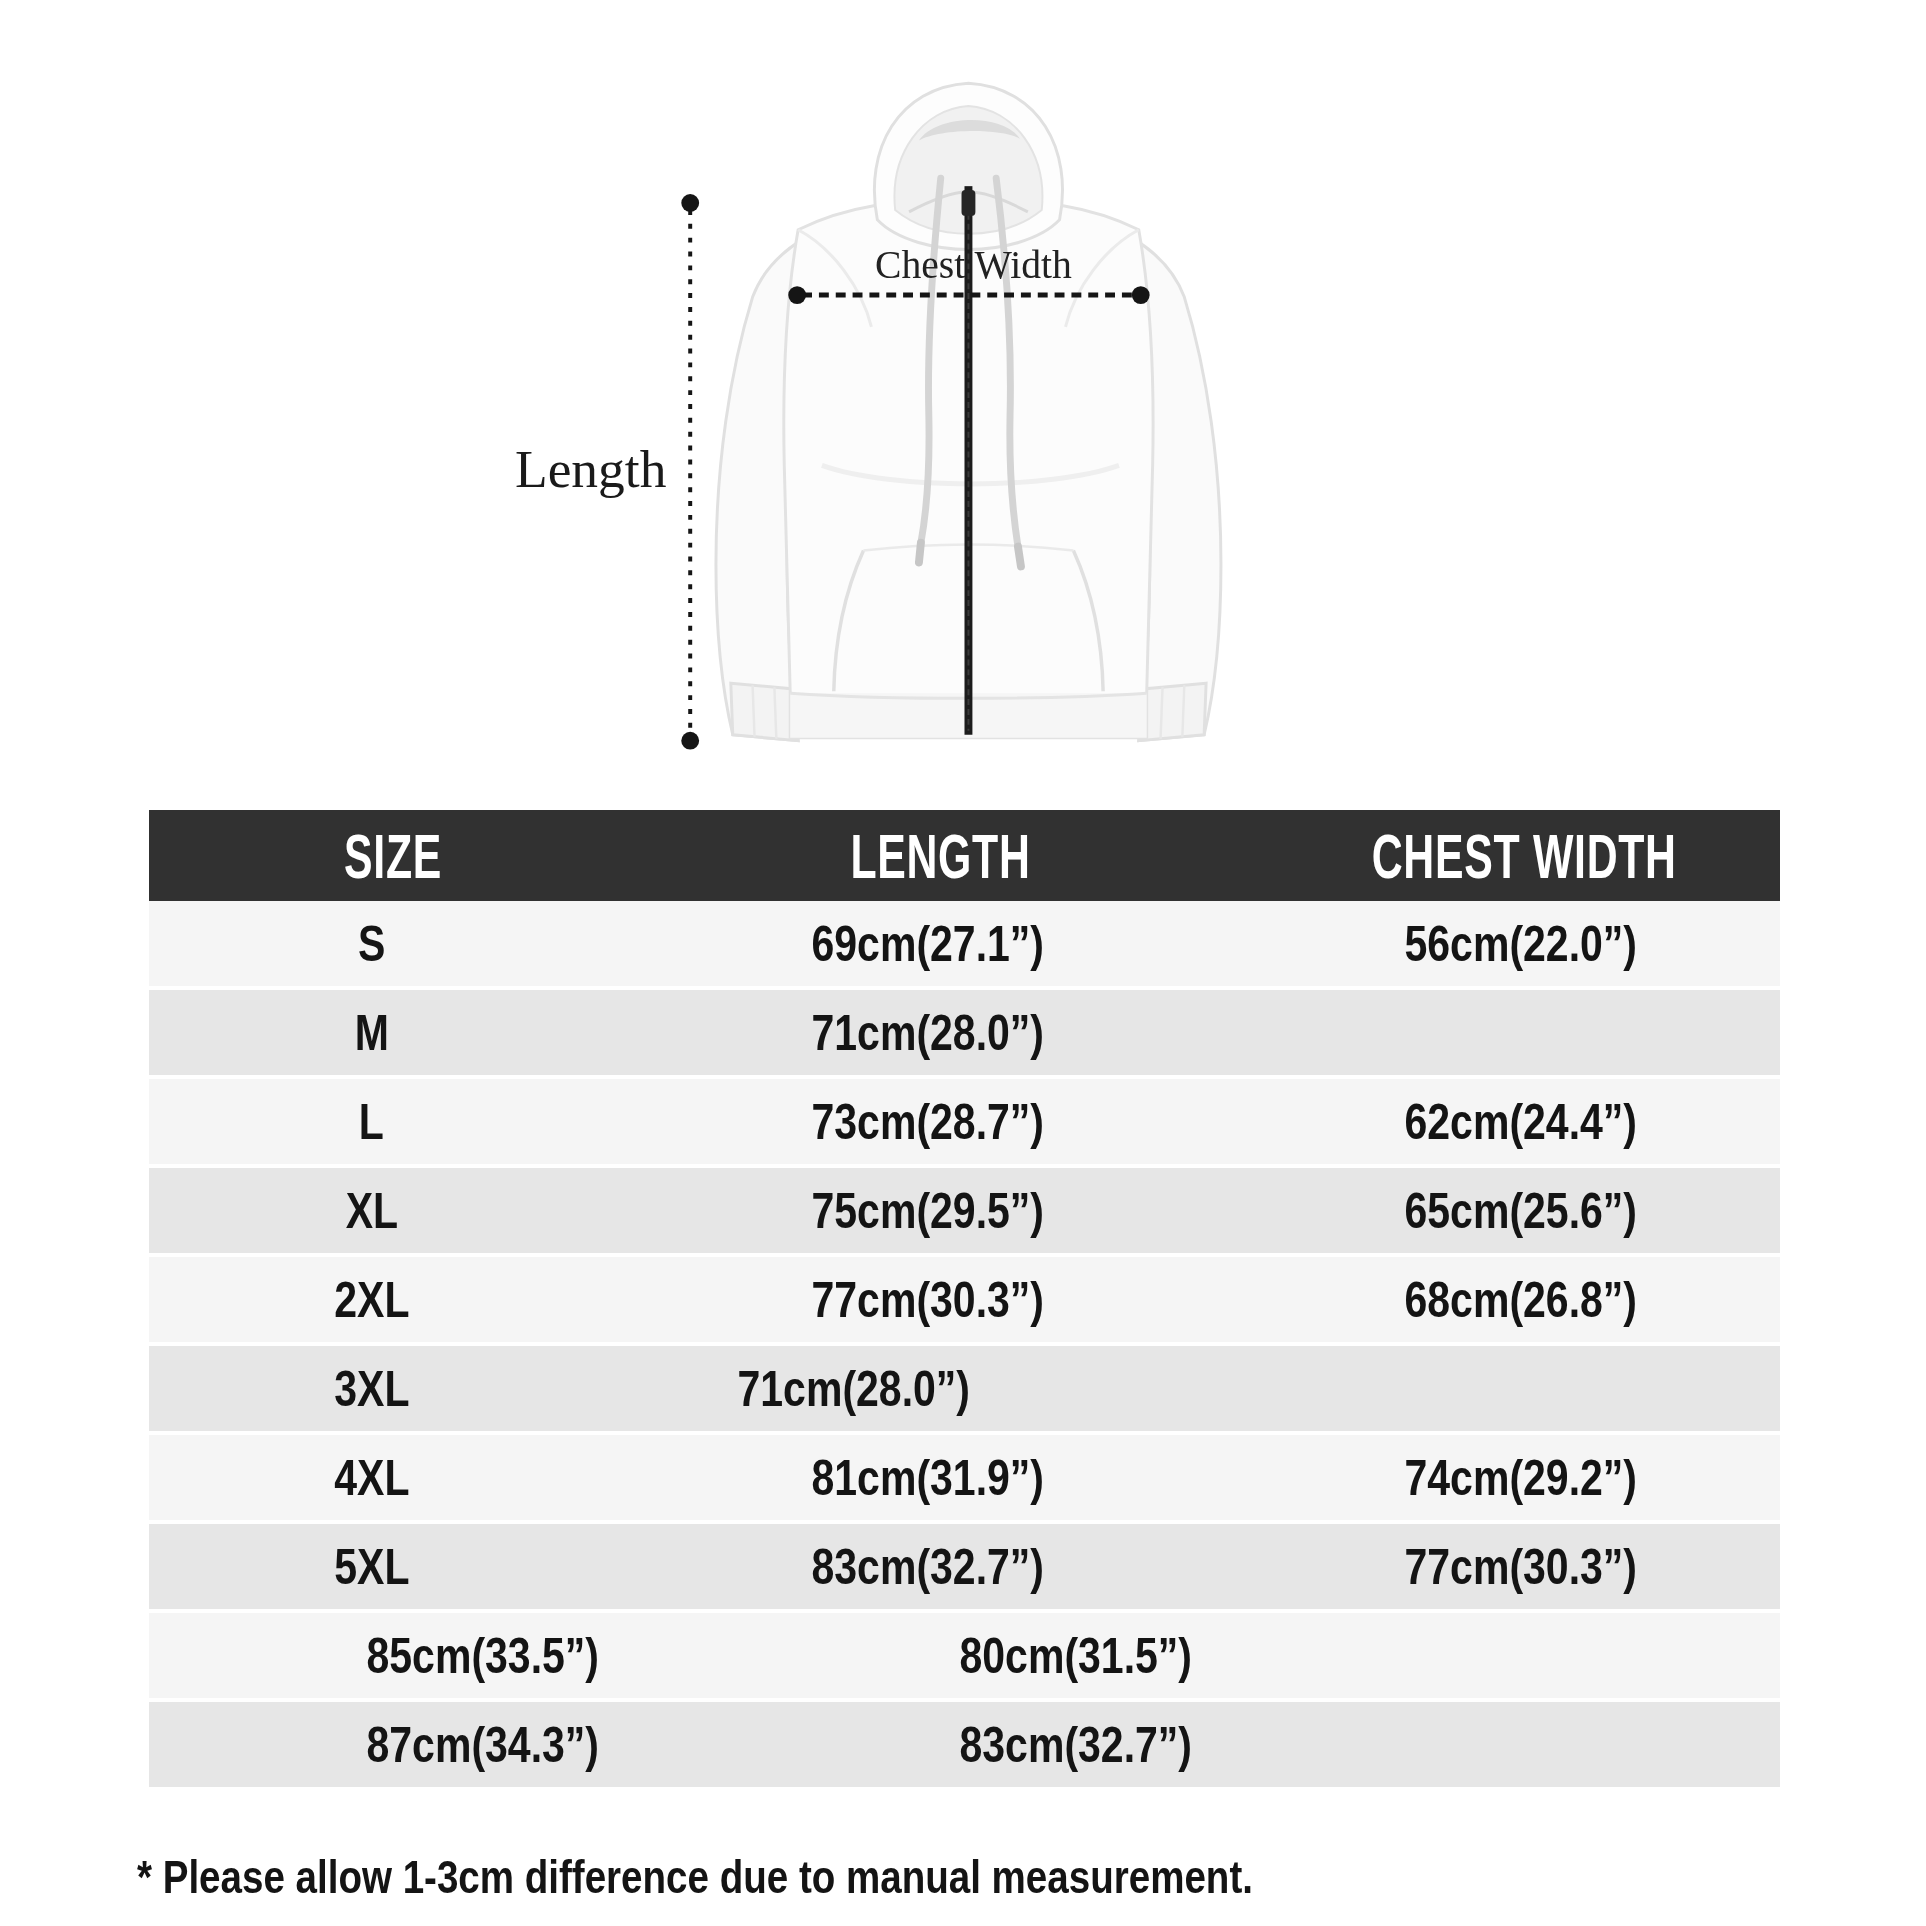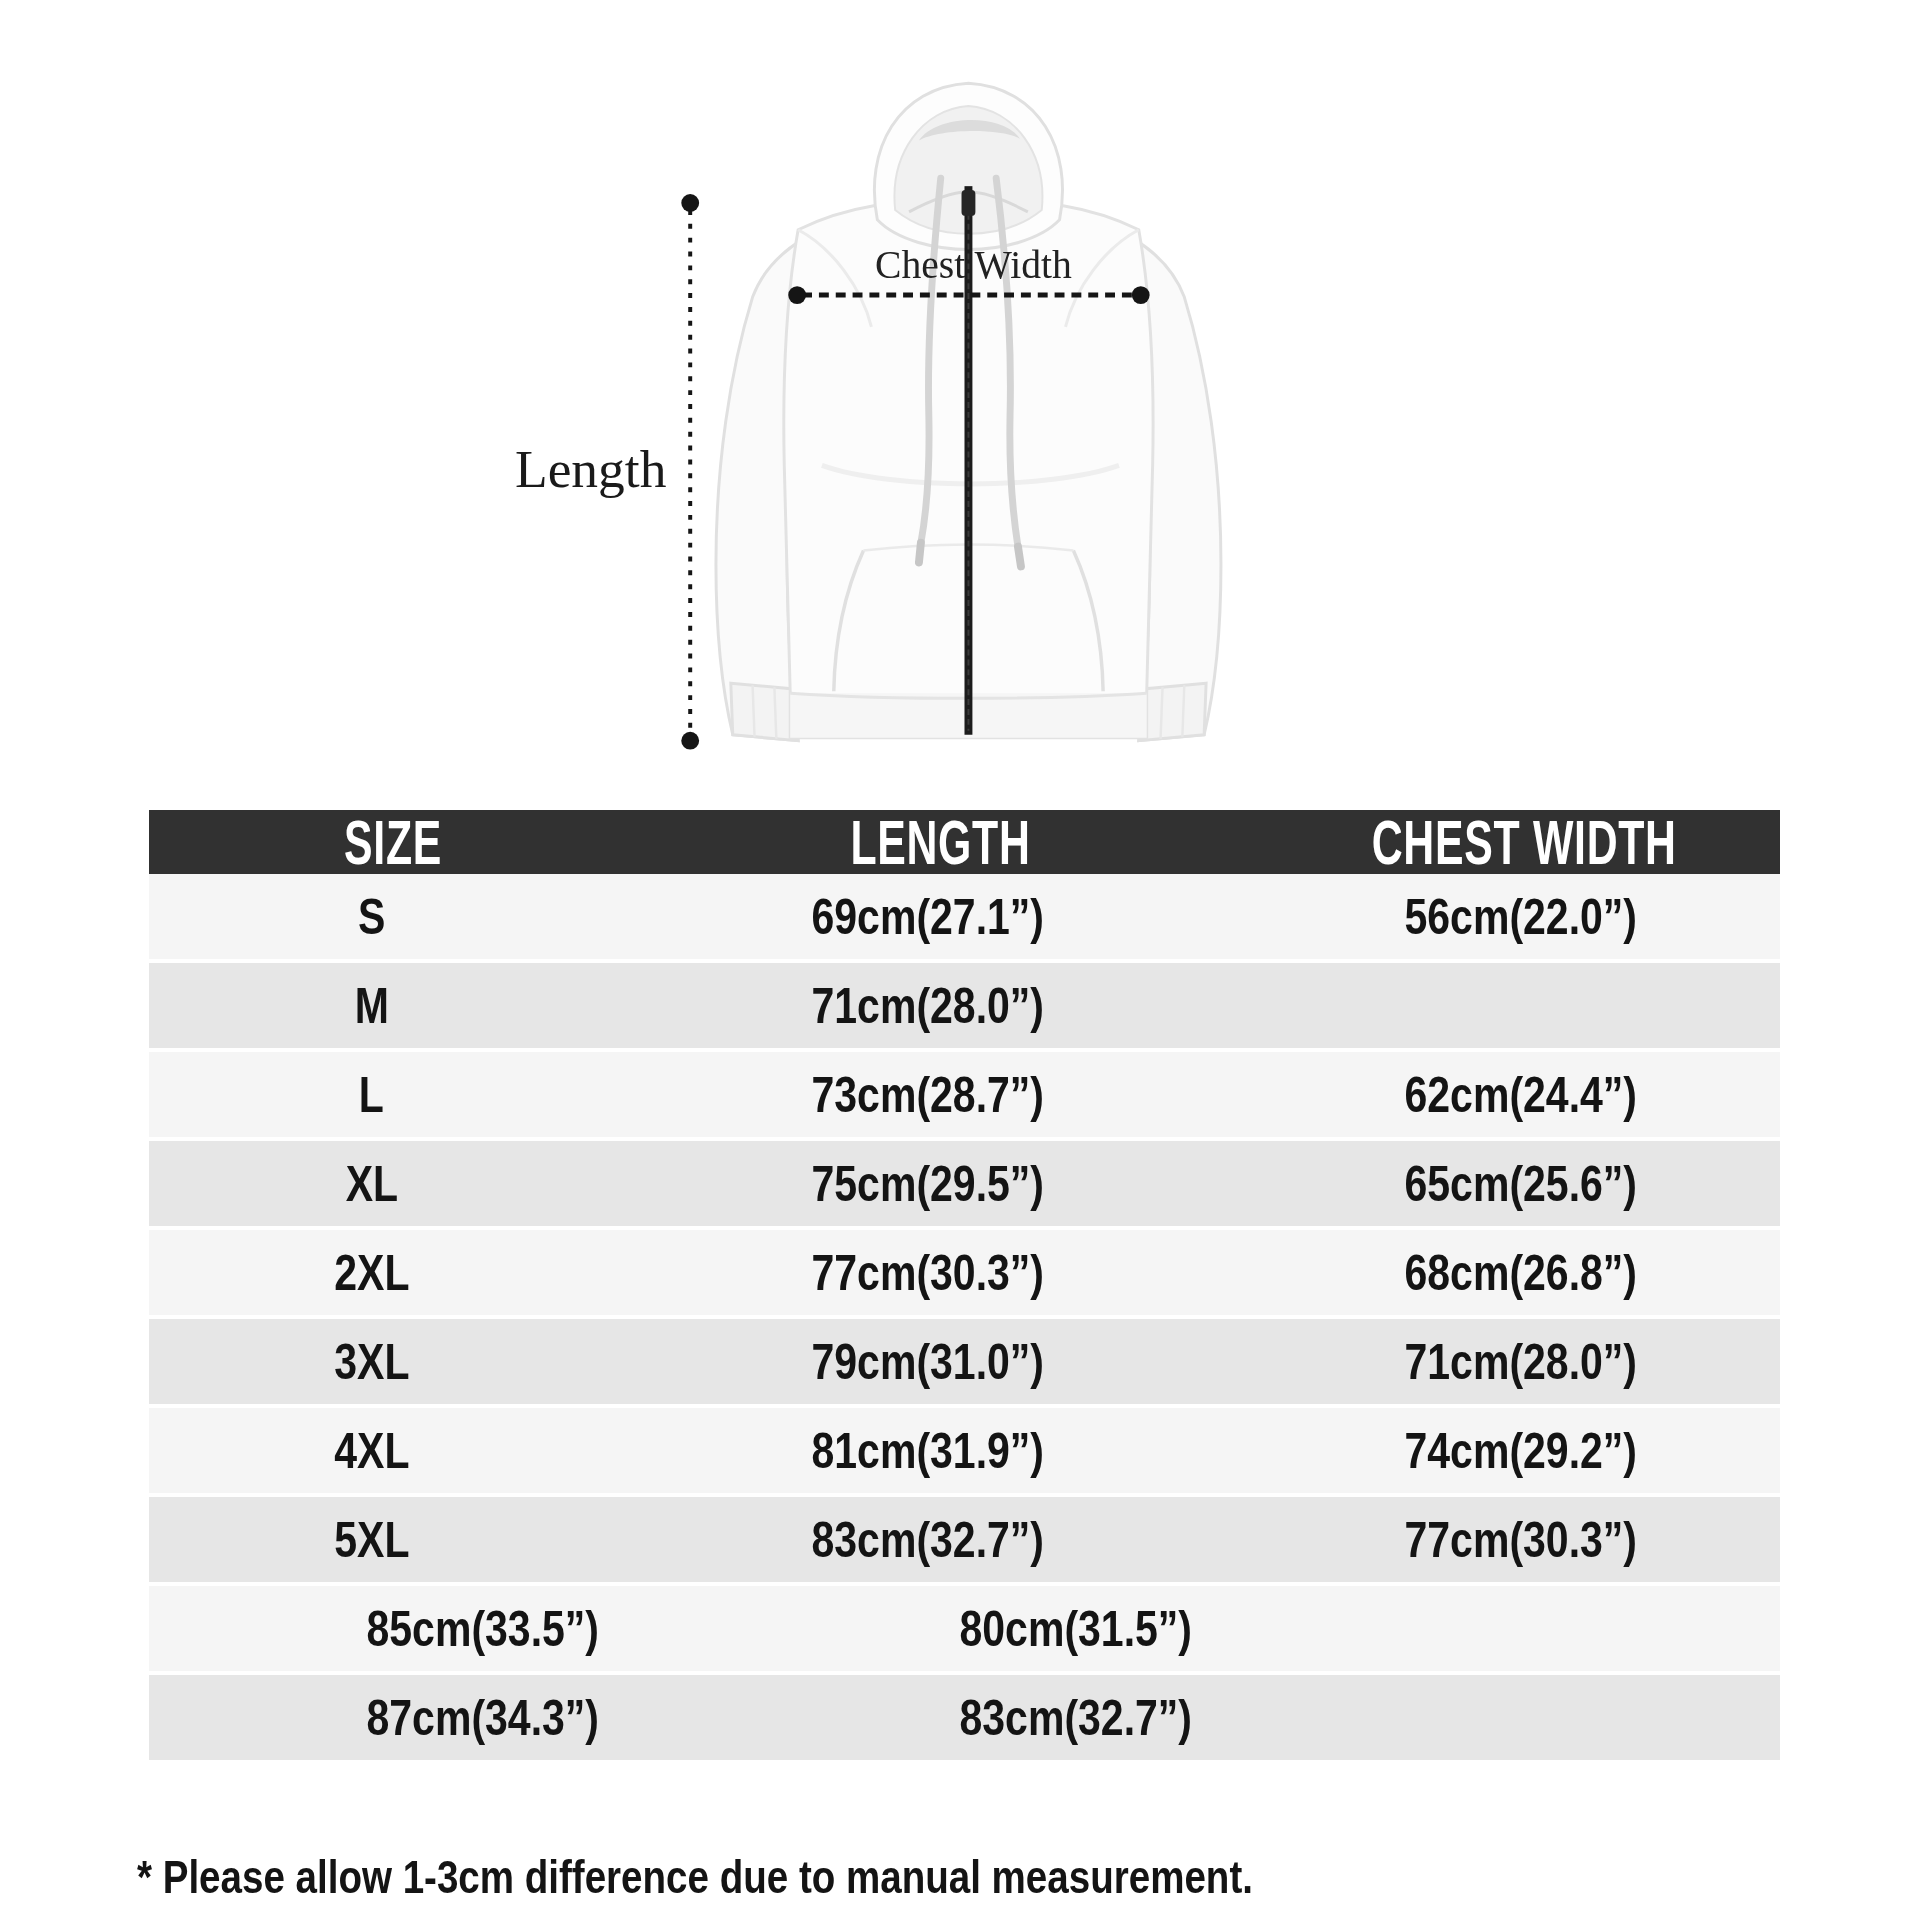--- a/index.html
+++ b/index.html
@@ -12,21 +12,21 @@
   }
   *{margin:0;padding:0;box-sizing:border-box;}
   html,body{width:1927px;height:1927px;background:#ffffff;overflow:hidden;
     font-family:"Liberation Sans", sans-serif;}
   
   .hero{position:relative;width:1927px;height:810px;background:#ffffff;}
   .hero svg{position:absolute;left:0;top:0;}
   .serif-label{font-family:"Liberation Serif", serif;}
   
   .size-table{position:absolute;left:149px;top:810px;width:1631px;}
-  .thead{display:flex;height:64px;background:var(--header-bg);align-items:center;padding-left:25px;}
+  .thead{display:flex;height:91px;background:var(--header-bg);align-items:center;padding-left:25px;}
   .tr{display:flex;height:89px;align-items:center;border-bottom:4px solid #ffffff;}
   .tr:nth-child(odd){background:var(--row-light);}
   .tr:nth-child(even){background:var(--row-dark);}
   .col-size{width:27.3%;text-align:center;}
   .col-length{width:40.9%;text-align:center;}
   .col-chest{width:31.8%;text-align:center;}
   .th span{display:inline-block;color:var(--header-text);font-size:63px;font-weight:700;
     letter-spacing:1px;transform:scaleX(0.68);transform-origin:center;white-space:nowrap;}
   .td span{display:inline-block;color:var(--ink);font-size:50px;font-weight:700;
     transform:scaleX(0.82);transform-origin:center;white-space:nowrap;}
@@ -143,21 +143,20 @@
   </div>
 
   <div class="tr">
     <div class="td col-size"><span>2XL</span></div>
     <div class="td col-length"><span>77cm(30.3”)</span></div>
     <div class="td col-chest"><span>68cm(26.8”)</span></div>
   </div>
 
   <div class="tr">
     <div class="td col-size"><span>3XL</span></div>
-    <div class="td col-length"><span>79cm(31.0”)</span></div>
     <div class="td col-chest"><span>71cm(28.0”)</span></div>
   </div>
 
   <div class="tr">
     <div class="td col-size"><span>4XL</span></div>
     <div class="td col-length"><span>81cm(31.9”)</span></div>
     <div class="td col-chest"><span>74cm(29.2”)</span></div>
   </div>
 
   <div class="tr">

